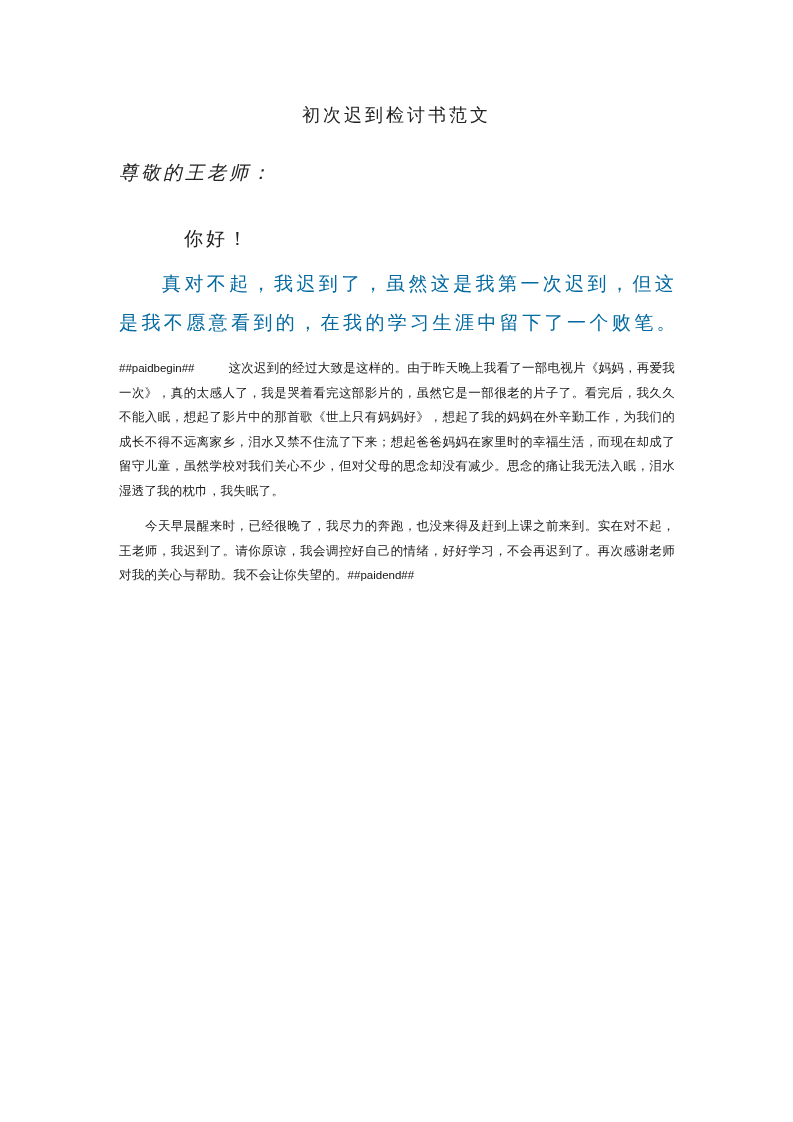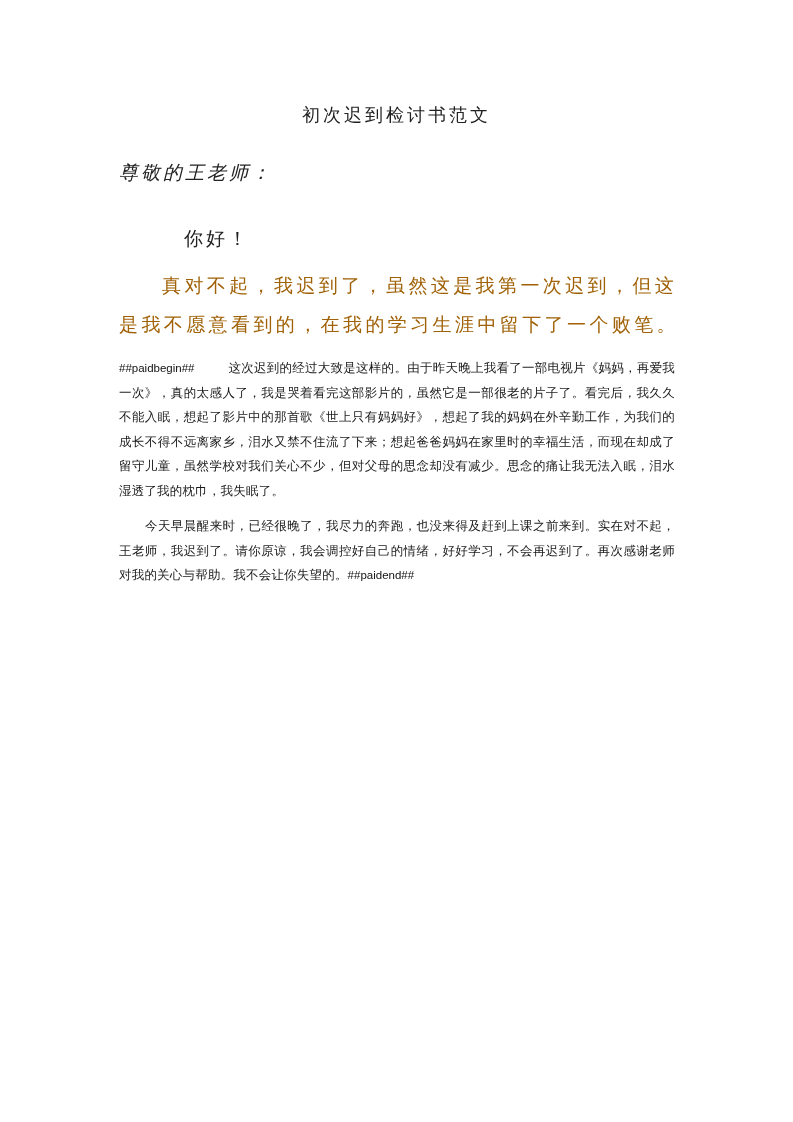--- a/index.html
+++ b/index.html
@@ -53,22 +53,23 @@
     }
     .apology {
       position: absolute;
       left: 119px;
       top: 266px;
       width: 560px;
       font-size: 19px;
       line-height: 39px;
       letter-spacing: 3.4px;
       text-indent: 43px;
-      color: #a16207;
+      color: #0369a1;
       margin: 0;
+      font-family: Liberation Mono, monospace;
     }
     .body-para {
       position: absolute;
       left: 119px;
       width: 556px;
       font-family: "DejaVu Serif", serif;
       font-size: 12.5px;
       line-height: 24.5px;
       color: #1a1a1a;
       margin: 0;

